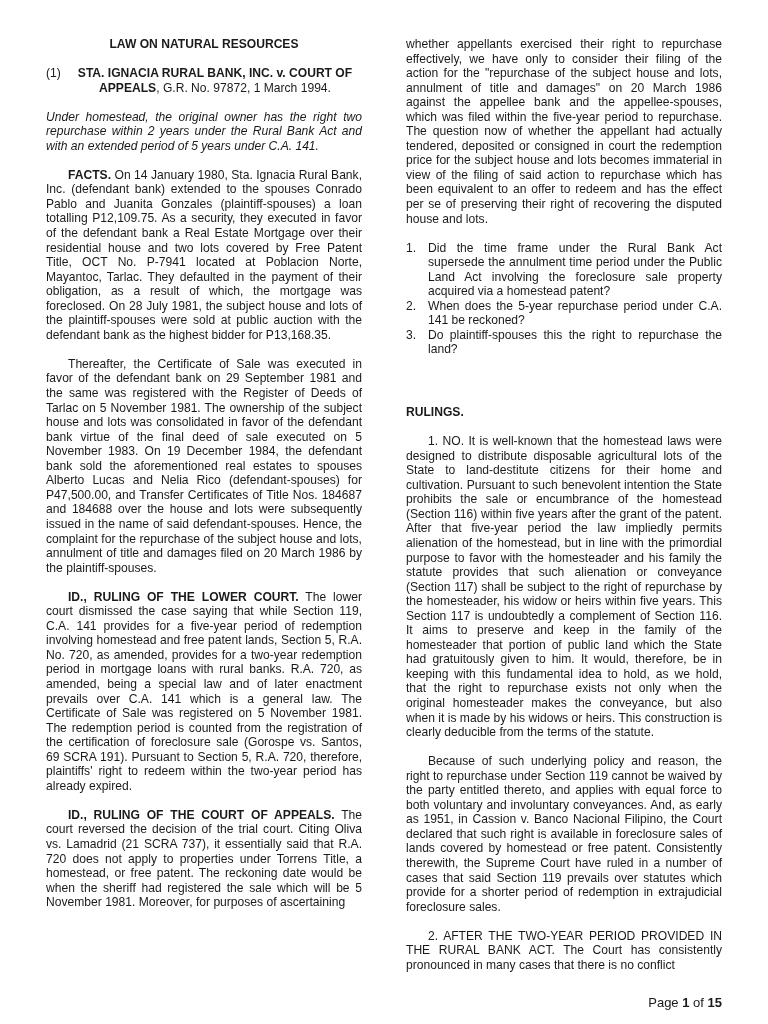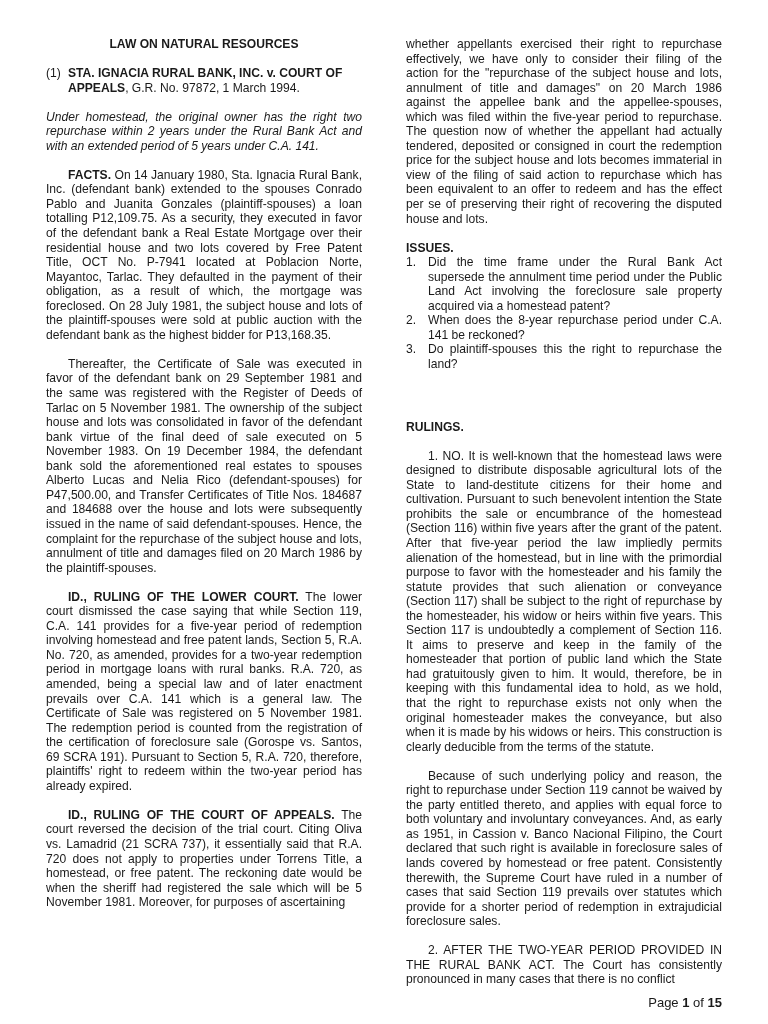--- a/index.html
+++ b/index.html
@@ -7,21 +7,21 @@
          font-family:"Liberation Sans", sans-serif; color:#1a1a1a; }
   .page { position:absolute; left:0; top:0; width:768px; height:744px; background:#fff; }
   .col { position:absolute; top:37px; width:316px; font-size:12.1px; line-height:14.55px; }
   .col-left { left:46px; }
   .col-right { left:406px; }
   p { margin:0 0 14.55px 0; text-align:justify; }
   .title { text-align:center; font-weight:bold; margin-bottom:14.5px; }
   .subtitle { text-align:center; font-weight:bold; text-decoration:underline; margin-bottom:14.5px; }
   .case { display:flex; margin-bottom:14.5px; }
   .case-num { width:22px; flex:none; }
-  .case-body { flex:1; text-align:left; }
+  .case-body { flex:1; text-align:center; }
   .italic { font-style:italic; }
   .indent { text-indent:22px; }
   b, .b { font-weight:bold; }
   .heading { font-weight:bold; margin:0; }
   ol.issues { list-style:none; margin:0 0 14.55px 0; padding:0; }
   ol.issues li { display:flex; text-align:justify; }
   ol.issues .n { width:22px; flex:none; }
   ol.issues .t { flex:1; text-align:justify; }
   .footer { position:absolute; right:46px; top:995px; font-size:13px; }
 </style>
@@ -45,29 +45,28 @@
     <p class="indent">Thereafter, the Certificate of Sale was executed in favor of the defendant bank on 29 September 1981 and the same was registered with the Register of Deeds of Tarlac on 5 November 1981. The ownership of the subject house and lots was consolidated in favor of the defendant bank virtue of the final deed of sale executed on 5 November 1983. On 19 December 1984, the defendant bank sold the aforementioned real estates to spouses Alberto Lucas and Nelia Rico (defendant-spouses) for P47,500.00, and Transfer Certificates of Title Nos. 184687 and 184688 over the house and lots were subsequently issued in the name of said defendant-spouses. Hence, the complaint for the repurchase of the subject house and lots, annulment of title and damages filed on 20 March 1986 by the plaintiff-spouses.</p>
 
     <p class="indent"><b>ID., RULING OF THE LOWER COURT.</b><span> The lower court dismissed the case saying that while Section 119, C.A. 141 provides for a five-year period of redemption involving homestead and free patent lands, Section 5, R.A. No. 720, as amended, provides for a two-year redemption period in mortgage loans with rural banks. R.A. 720, as amended, being a special law and of later enactment prevails over C.A. 141 which is a general law. The Certificate of Sale was registered on 5 November 1981. The redemption period is counted from the registration of the certification of foreclosure sale (Gorospe vs. Santos, 69 SCRA 191). Pursuant to Section 5, R.A. 720, therefore, plaintiffs' right to redeem within the two-year period has already expired.</span></p>
 
     <p class="indent"><b>ID., RULING OF THE COURT OF APPEALS.</b><span> The court reversed the decision of the trial court. Citing Oliva vs. Lamadrid (21 SCRA 737), it essentially said that R.A. 720 does not apply to properties under Torrens Title, a homestead, or free patent. The reckoning date would be when the sheriff had registered the sale which will be 5 November 1981. Moreover, for purposes of ascertaining</span></p>
   </div>
 
   <div class="col col-right">
     <p>whether appellants exercised their right to repurchase effectively, we have only to consider their filing of the action for the "repurchase of the subject house and lots, annulment of title and damages" on 20 March 1986 against the appellee bank and the appellee-spouses, which was filed within the five-year period to repurchase. The question now of whether the appellant had actually tendered, deposited or consigned in court the redemption price for the subject house and lots becomes immaterial in view of the filing of said action to repurchase which has been equivalent to an offer to redeem and has the effect per se of preserving their right of recovering the disputed house and lots.</p>
 
-    <div class="heading">ISSUES.</div>
     <ol class="issues">
       <li>
           <span class="n">1.</span>
           <span class="t">Did the time frame under the Rural Bank Act supersede the annulment time period under the Public Land Act involving the foreclosure sale property acquired via a homestead patent?</span>
         </li>
       <li>
           <span class="n">2.</span>
-          <span class="t">When does the 8-year repurchase period under C.A. 141 be reckoned?</span>
+          <span class="t">When does the 5-year repurchase period under C.A. 141 be reckoned?</span>
         </li>
       <li>
           <span class="n">3.</span>
           <span class="t">Do plaintiff-spouses this the right to repurchase the land?</span>
         </li>
     </ol>
 
     <div class="heading" style="margin-bottom:14.55px;margin-top:48px;">RULINGS.</div>
 
     <p class="indent">1.  NO. It is well-known that the homestead laws were designed to distribute disposable agricultural lots of the State to land-destitute citizens for their home and cultivation. Pursuant to such benevolent intention the State prohibits the sale or encumbrance of the homestead (Section 116) within five years after the grant of the patent. After that five-year period the law impliedly permits alienation of the homestead, but in line with the primordial purpose to favor with the homesteader and his family the statute provides that such alienation or conveyance (Section 117) shall be subject to the right of repurchase by the homesteader, his widow or heirs within five years. This Section 117 is undoubtedly a complement of Section 116. It aims to preserve and keep in the family of the homesteader that portion of public land which the State had gratuitously given to him. It would, therefore, be in keeping with this fundamental idea to hold, as we hold, that the right to repurchase exists not only when the original homesteader makes the conveyance, but also when it is made by his widows or heirs. This construction is clearly deducible from the terms of the statute.</p>

